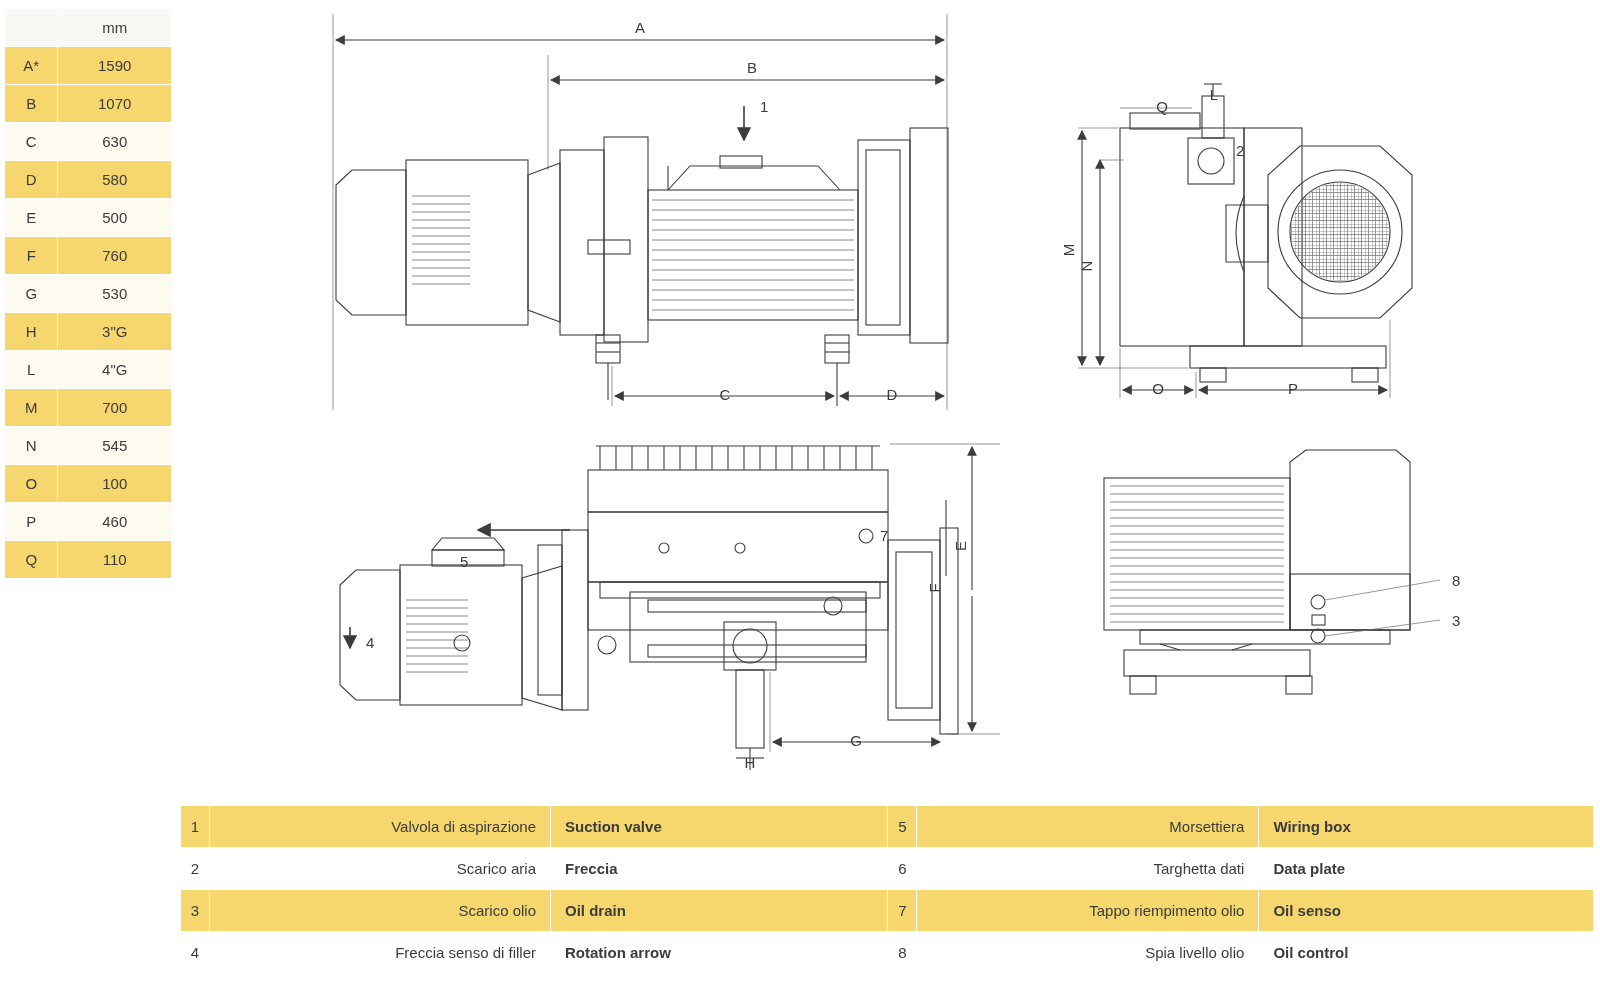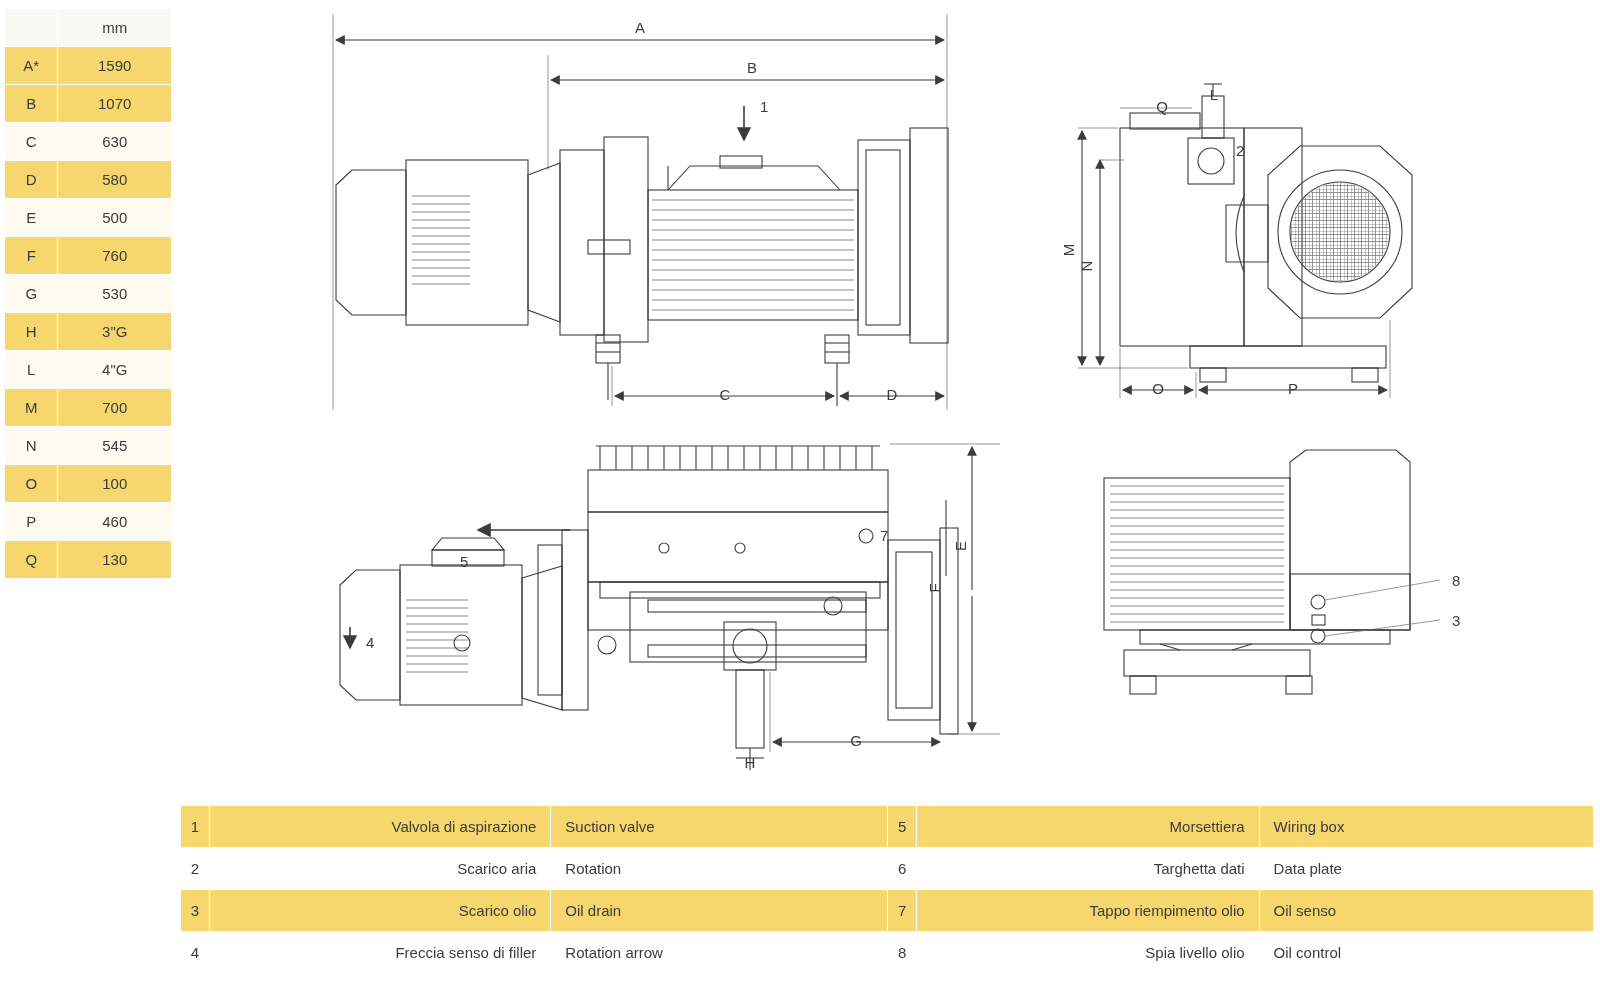--- a/index.html
+++ b/index.html
@@ -41,21 +41,21 @@
   #legend-table td{
     height:41px;
     padding:0 14px;
     vertical-align:middle;
     border:1px solid #ffffff;
     color:#3c3c3c;
     white-space:nowrap;
   }
   #legend-table td.num{width:30px;text-align:center;padding:0;}
   #legend-table td.it{width:330px;text-align:right;}
-  #legend-table td.en{width:330px;}
+  #legend-table td.en{width:330px;font-weight:bold;}
   #legend-table tr.odd td{background:#f5d76e;}
   #legend-table tr.even td{background:#ffffff;}
 
   
   svg.draw{position:absolute;left:0;top:0;width:1600px;height:1000px;pointer-events:none;}
   .ln{fill:none;stroke:#3c3c3c;stroke-width:1.1;}
   .ln2{fill:none;stroke:#3c3c3c;stroke-width:1.6;}
   .thin{fill:none;stroke:#6b6b6b;stroke-width:0.7;}
   .hatch{fill:none;stroke:#6b6b6b;stroke-width:0.8;}
   .lbl{font-family:"Liberation Sans", sans-serif;font-size:15px;fill:#3c3c3c;}
@@ -119,39 +119,39 @@
       <tr class="odd">
           <td class="k">O</td>
           <td class="v">100</td>
         </tr>
       <tr class="even">
           <td class="k">P</td>
           <td class="v">460</td>
         </tr>
       <tr class="odd">
           <td class="k">Q</td>
-          <td class="v">130</td>
+          <td class="v">110</td>
         </tr>
     </tbody>
   </table>
 
   <table id="legend-table">
     <tbody>
       <tr class="odd">
         <td class="num">1</td>
         <td class="it">Valvola di aspirazione</td>
         <td class="en">Suction valve</td>
         <td class="num">5</td>
         <td class="it">Morsettiera</td>
         <td class="en">Wiring box</td>
       </tr>
       <tr class="even">
         <td class="num">2</td>
         <td class="it">Scarico aria</td>
-        <td class="en">Rotation</td>
+        <td class="en">Freccia</td>
         <td class="num">6</td>
         <td class="it">Targhetta dati</td>
         <td class="en">Data plate</td>
       </tr>
       <tr class="odd">
         <td class="num">3</td>
         <td class="it">Scarico olio</td>
         <td class="en">Oil drain</td>
         <td class="num">7</td>
         <td class="it">Tappo riempimento olio</td>

